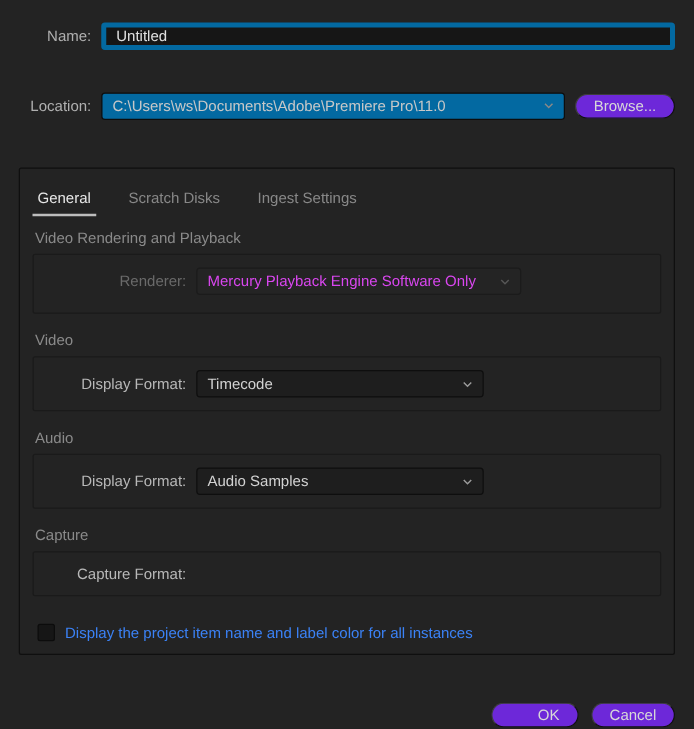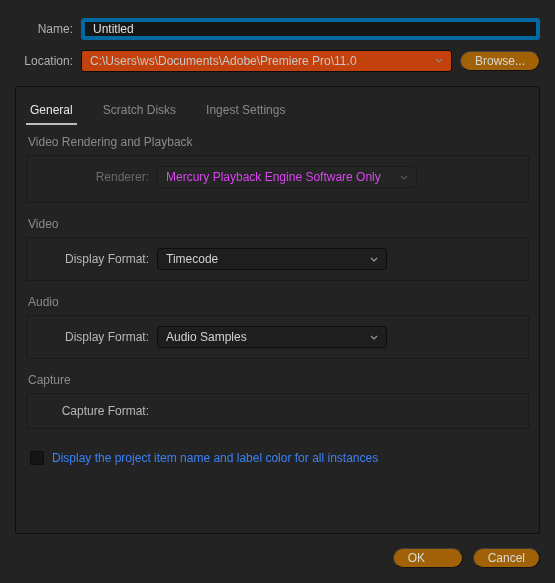--- a/index.html
+++ b/index.html
@@ -10,20 +10,21 @@
     color: #b0b0b0;
     width: 555px;
     height: 583px;
     overflow: hidden;
   }
   .dialog {
     padding: 18px 15px 15px 15px;
     display: flex;
     flex-direction: column;
     height: 100%;
+    gap: 24px;
   }
   .row {
     display: flex;
     align-items: center;
     margin-bottom: 10px;
   }
   .row .label {
     width: 66px;
     text-align: right;
     padding-right: 8px;
@@ -41,21 +42,21 @@
     outline: none;
   }
   .location-wrap {
     flex: 1;
     display: flex;
     align-items: center;
     gap: 8px;
   }
   .combo {
     flex: 1;
-    background: #c2410c;
+    background: #0369a1;
     border: 1px solid #0d0d0d;
     border-radius: 3px;
     height: 22px;
     display: flex;
     align-items: center;
     padding: 0 8px;
     color: #c8c8c8;
     position: relative;
     cursor: pointer;
   }
@@ -64,33 +65,33 @@
     right: 8px;
     top: 50%;
     transform: translateY(-50%);
     width: 8px; height: 8px;
     display: flex;
     align-items: center;
     justify-content: center;
   }
   .combo .chev svg { display:block; }
   .btn {
-    background: #a16207;
+    background: #6d28d9;
     border: 1px solid #111111;
     border-top-color: #3d3d3d;
     border-left-color: #3d3d3d;
     border-radius: 10px;
     color: #d8d8d8;
     height: 20px;
     padding: 0 14px;
     font-size: 12px;
     cursor: pointer;
     display: flex;
     align-items: center;
-    justify-content: flex-start;
+    justify-content: flex-end;
   }
   .btn.small { height: 20px; }
   .main-panel {
     flex: 1;
     border: 1px solid #0f0f0f;
     border-radius: 2px;
     background: #232323;
     margin-top: 4px;
     display: flex;
     flex-direction: column;

